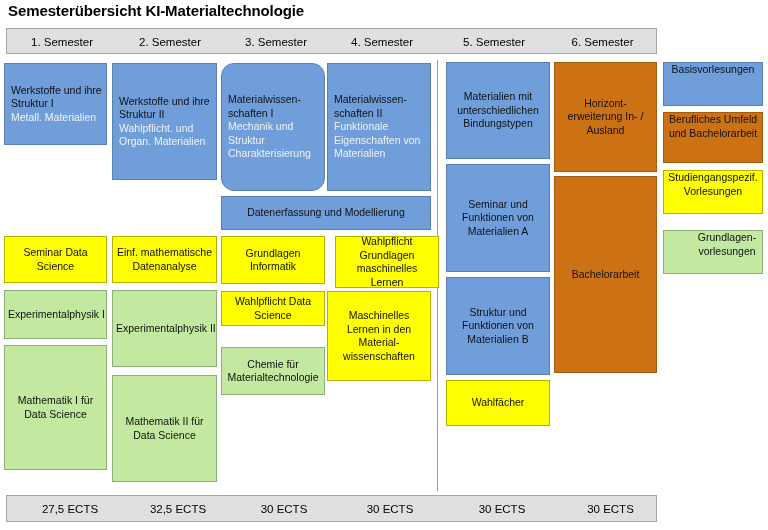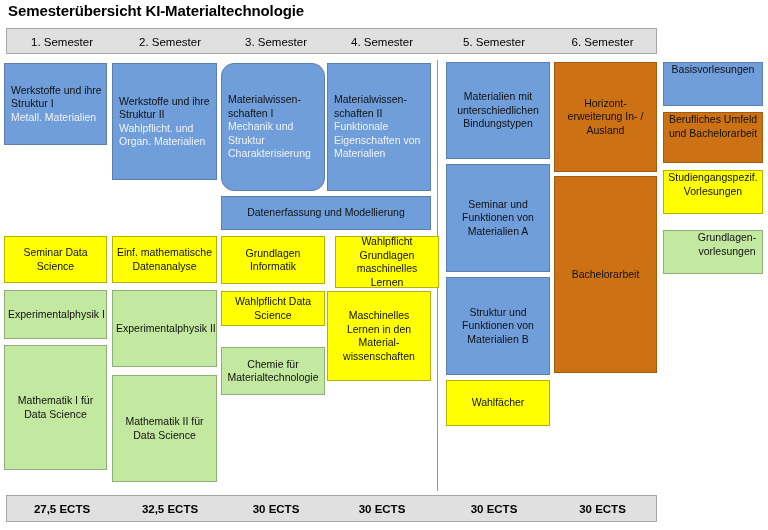--- a/index.html
+++ b/index.html
@@ -66,23 +66,24 @@
     border: 1px solid #a6a6a6;
     box-sizing: border-box;
   }
   .ects-cell {
     position: absolute;
     top: 0;
     height: 27px;
     line-height: 27px;
     text-align: center;
     font-size: 11.5px;
-    font-weight: bold;
+    font-weight: normal;
     color: #000000;
     white-space: nowrap;
+    padding-left: 8px;
   }
 
   
   #mid-divider {
     position: absolute;
     left: 437px;
     top: 60px;
     width: 1px;
     height: 431px;
     background: #9a9a9a;

